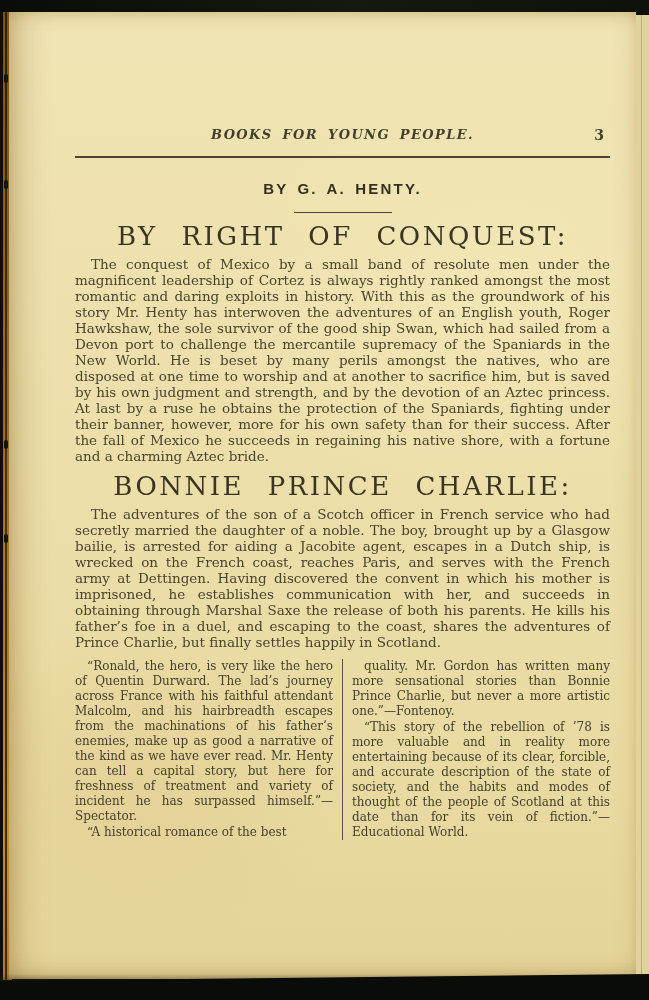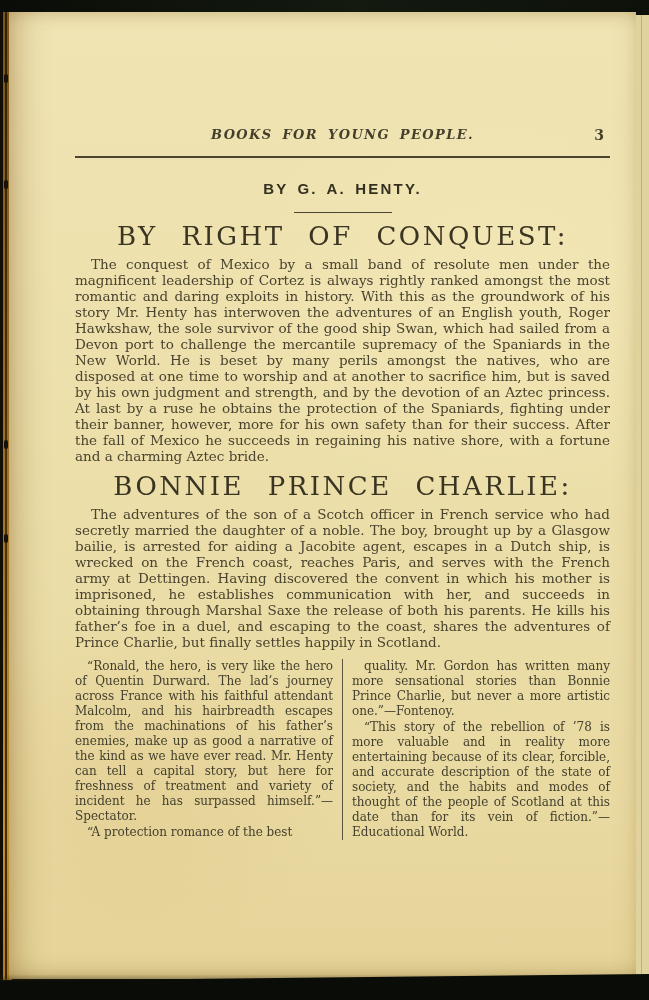--- a/index.html
+++ b/index.html
@@ -182,21 +182,21 @@
 
       <h1 class="book-title">BY RIGHT OF CONQUEST:</h1>
       <p class="desc"><span>The conquest of Mexico by a small band of resolute men under the magnificent leadership of Cortez is always rightly ranked amongst the most romantic and daring exploits in history.  With this as the groundwork of his story Mr. Henty has interwoven the adventures of an English youth, Roger Hawkshaw, the sole survivor of the good ship </span><span class="it">Swan</span><span>, which had sailed from a Devon port to challenge the mercantile supremacy of the Spaniards in the New World.  He is beset by many perils amongst the natives, who are disposed at one time to worship and at another to sacrifice him, but is saved by his own judgment and strength, and by the devotion of an Aztec princess.  At last by a ruse he obtains the protection of the Spaniards, fighting under their banner, however, more for his own safety than for their success.  After the fall of Mexico he succeeds in regaining his native shore, with a fortune and a charming Aztec bride.</span></p>
 
       <h1 class="book-title t2">BONNIE PRINCE CHARLIE:</h1>
       <p class="desc"><span>The adventures of the son of a Scotch officer in French service who had secretly married the daughter of a noble.  The boy, brought up by a Glasgow bailie, is arrested for aiding a Jacobite agent, escapes in a Dutch ship, is wrecked on the French coast, reaches Paris, and serves with the French army at Dettingen.  Having discovered the convent in which his mother is imprisoned, he establishes communication with her, and succeeds in obtaining through Marshal Saxe the release of both his parents.  He kills his father’s foe in a duel, and escaping to the coast, shares the adventures of Prince Charlie, but finally settles happily in Scotland.</span></p>
 
       <div class="reviews">
         <div class="col colL">
           <p class="rev"><span>“Ronald, the hero, is very like the hero of </span><span class="it">Quentin Durward</span><span>.  The lad’s journey across France with his faithful attendant Malcolm, and his hairbreadth escapes from the machinations of his father’s enemies, make up as good a narrative of the kind as we have ever read.  Mr. Henty can tell a capital story, but here for freshness of treatment and variety of incident he has surpassed himself.”—</span><span class="it">Spectator</span><span>.</span></p>
-          <p class="rev"><span>“A protection romance of the best</span></p>
+          <p class="rev"><span>“A historical romance of the best</span></p>
         </div>
         <div class="divider"></div>
         <div class="col colR">
           <p class="rev"><span>quality.  Mr. Gordon has written many more sensational stories than </span><span class="it">Bonnie Prince Charlie</span><span>, but never a more artistic one.”—</span><span class="it">Fontenoy</span><span>.</span></p>
           <p class="rev"><span>“This story of the rebellion of ’78 is more valuable and in reality more entertaining because of its clear, forcible, and accurate description of the state of society, and the habits and modes of thought of the people of Scotland at this date than for its vein of fiction.”—</span><span class="it">Educational World</span><span>.</span></p>
         </div>
       </div>
 
     </div>
   </div>

